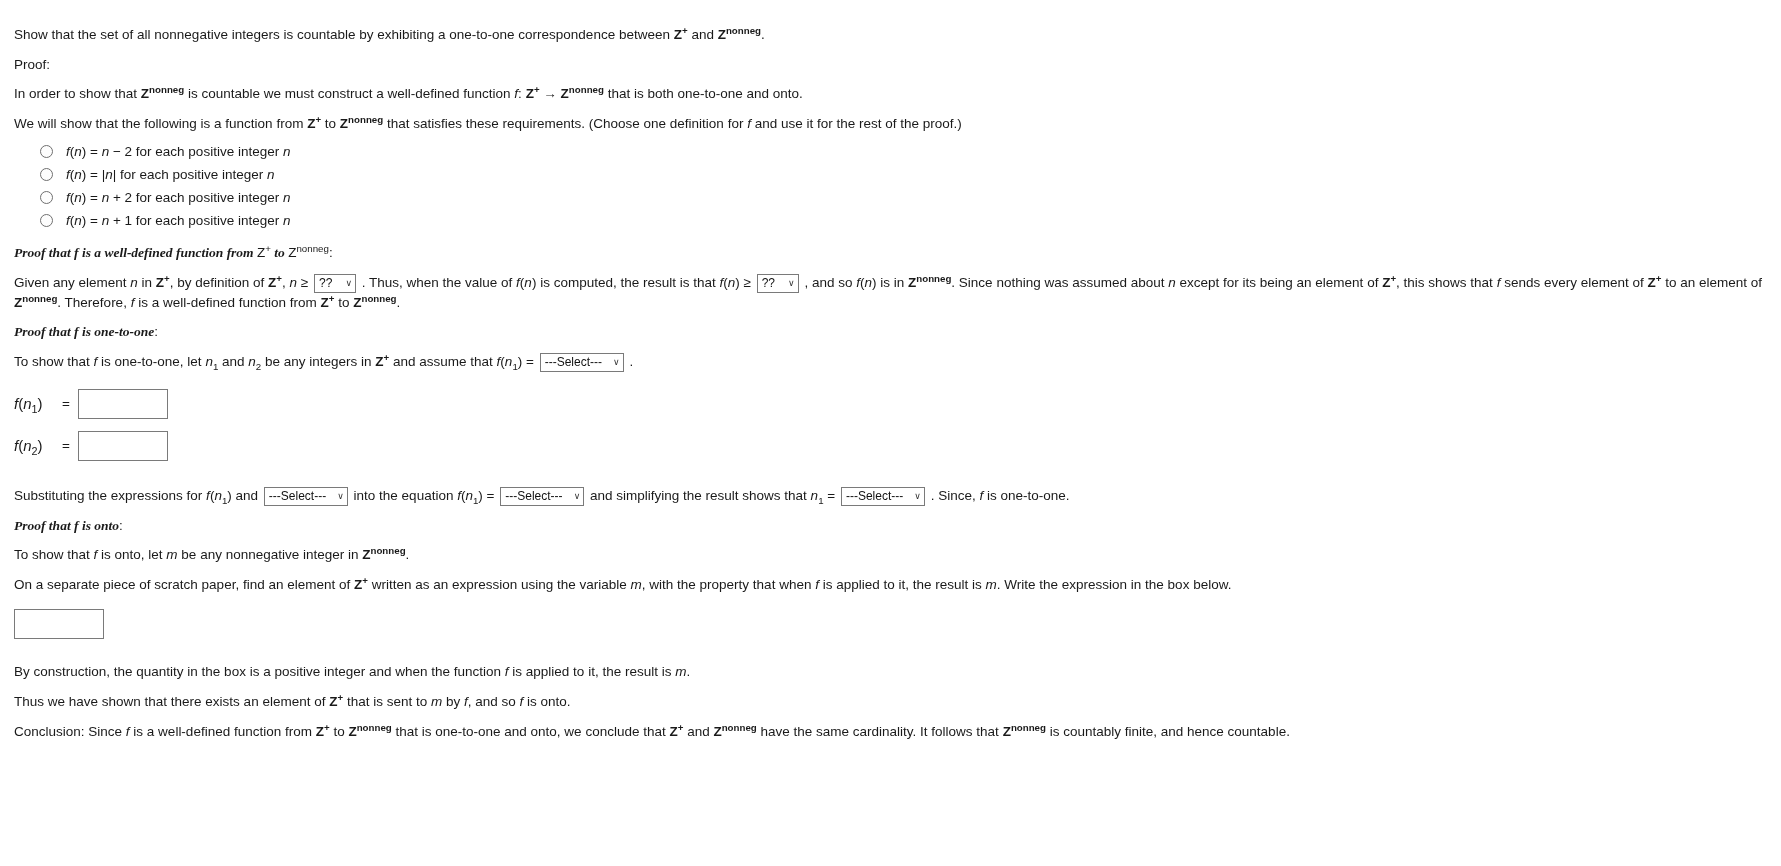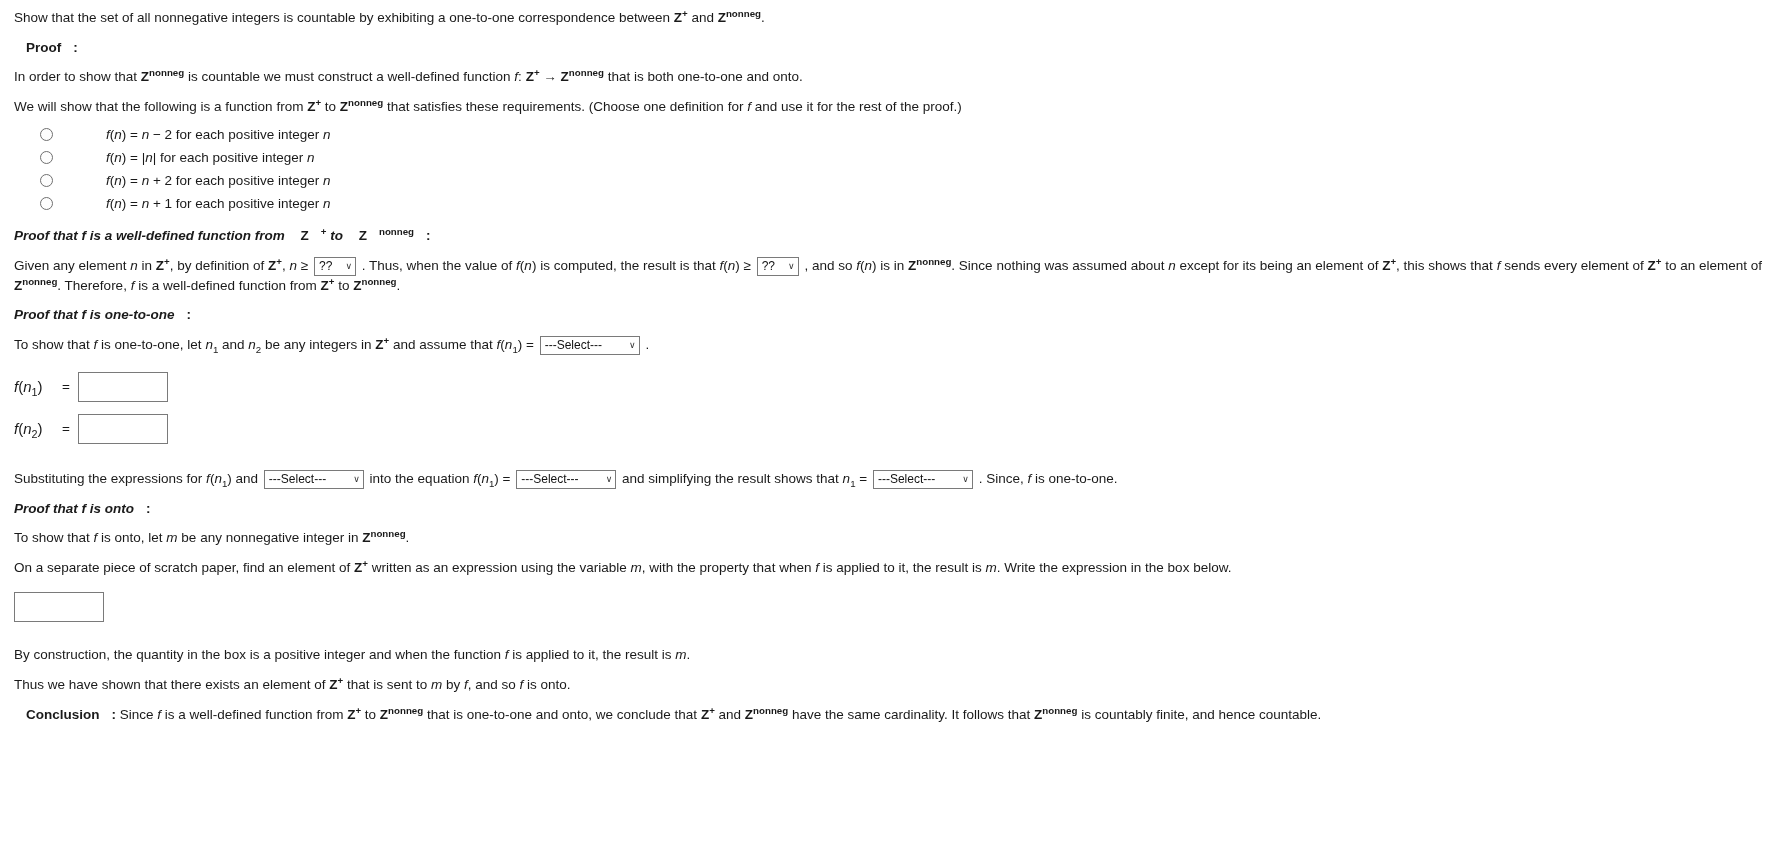--- a/index.html
+++ b/index.html
@@ -9,33 +9,33 @@
   }
   body {
     font-family: "Liberation Sans", sans-serif;
     font-size: 13.5px;
     color: #1a1a1a;
     width: 1781px;
     height: 866px;
     overflow: hidden;
   }
   .page {
-    padding: 3px 14px 0 14px;
+    padding: 20px 14px 0 14px;
     box-sizing: border-box;
     width: 1781px;
   }
   p.line {
     margin: 0 0 0 0;
     padding: 5px 0 5px 0;
     line-height: 1.45;
     white-space: normal;
   }
-  .bold { font-weight: bold; margin-left: 12px; }
+  .bold { font-weight: normal; }
   .ital { font-style: italic; }
-  .bolditalic { font-weight: bold; font-style: italic; }
+  .bolditalic { font-weight: bold; font-style: italic; font-family: Liberation Serif, serif; }
   .setsym { font-weight: bold; }
   sup {
     font-size: 0.72em;
     vertical-align: super;
     line-height: 0;
   }
   sub {
     font-size: 0.72em;
     vertical-align: sub;
     line-height: 0;
@@ -44,21 +44,20 @@
   .choices {
     margin: 2px 0 6px 0;
     padding: 0;
     list-style: none;
   }
   .choice {
     display: flex;
     align-items: center;
     padding: 4px 0 4px 0;
     margin-left: 26px;
-    gap: 40px;
   }
   .radio {
     width: 13px;
     height: 13px;
     border: 1px solid #6f6f6f;
     border-radius: 50%;
     background: #fdfdfd;
     box-sizing: border-box;
     flex: 0 0 auto;
     margin-right: 13px;
@@ -76,21 +75,21 @@
     box-sizing: border-box;
     height: 19px;
     vertical-align: middle;
     padding: 0 3px 0 4px;
     font-family: "Liberation Sans", sans-serif;
     font-size: 12px;
     color: #111;
     margin: 0 2px;
   }
   .sel.narrow { width: 42px; }
-  .sel.wide { width: 100px; }
+  .sel.wide { width: 84px; }
   .sel .caret {
     margin-left: 4px;
     font-size: 9px;
     color: #333;
     line-height: 1;
   }
   .sel .seltext { white-space: nowrap; }
   
   .tbox {
     display: inline-block;

